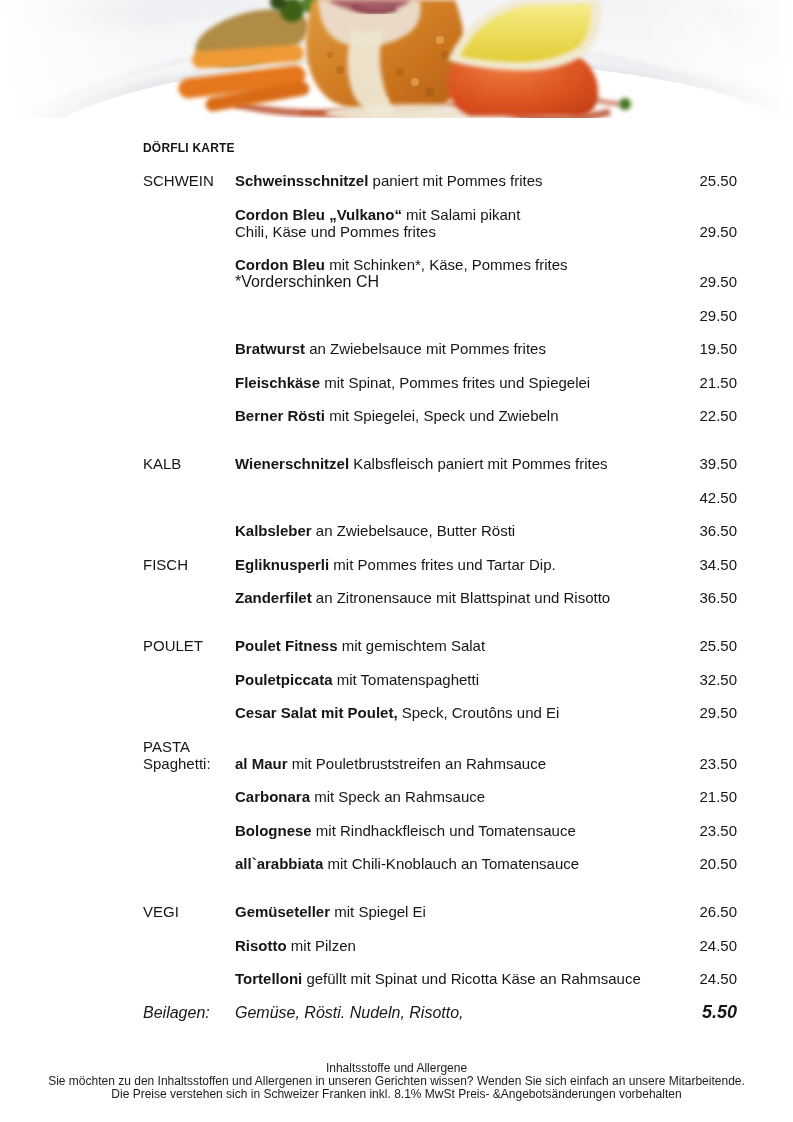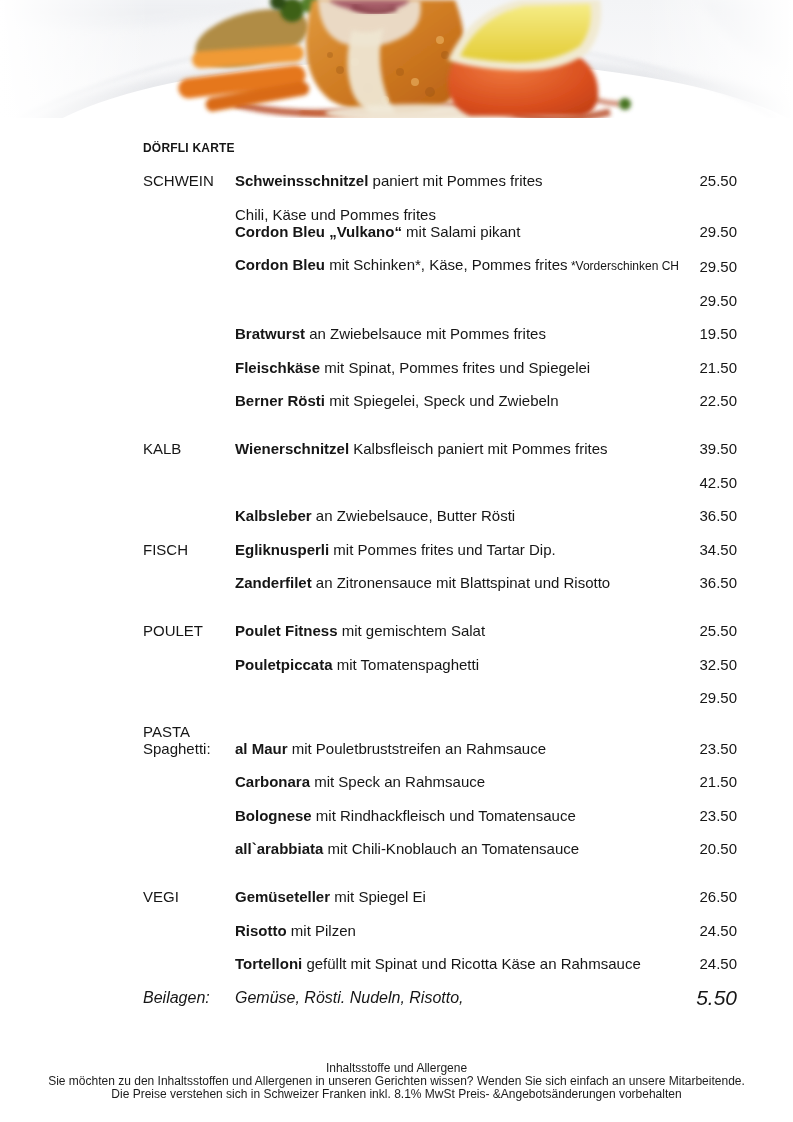--- a/index.html
+++ b/index.html
@@ -29,26 +29,26 @@
     display:grid;
     grid-template-columns:92px 1fr auto;
     margin-bottom:16.5px;
     font-size:15px;
     line-height:17px;
   }
   .row.gap-before { margin-top:31px; }
   .sec-label { align-self:start; font-weight:400; }
   .item-text { align-self:end; padding-right:8px; }
   .item-name { font-weight:700;text-align:right; }
-  .item-note { font-size:12px; }
+  .item-note { font-size:16px; }
   .price { align-self:end; min-width:44px; text-align:right; }
 
   .row.beilagen { font-size:16px; font-style:italic; margin-top:2px; }
   .row.beilagen .sec-label { font-style:italic; }
-  .row.beilagen .price { font-size:21px; }
+  .row.beilagen .price { font-size:18px;font-weight:bold; }
 
   .footer {
     position:absolute;
     left:0; right:0; top:1062px;
     text-align:center;
     font-size:12px;
     line-height:13px;
     color:#1c1c1c;
   }
 </style>
@@ -150,22 +150,22 @@
           <div>SCHWEIN</div>
         </div>
         <div class="item-text">
           <div><span class="item-name">Schweinsschnitzel</span><span> paniert mit Pommes frites</span></div>
         </div>
         <div class="price">25.50</div>
       </div>
       <div class="row">
         <div class="sec-label"></div>
         <div class="item-text">
+          <div><span class="item-name">Cordon Bleu „Vulkano“</span><span> mit Salami pikant</span></div>
           <div>Chili, Käse und Pommes frites</div>
-          <div><span class="item-name">Cordon Bleu „Vulkano“</span><span> mit Salami pikant</span></div>
         </div>
         <div class="price">29.50</div>
       </div>
       <div class="row">
         <div class="sec-label"></div>
         <div class="item-text">
           <div><span class="item-name">Cordon Bleu</span><span> mit Schinken*, Käse, Pommes frites</span><span class="item-note"> *Vorderschinken CH</span></div>
         </div>
         <div class="price">29.50</div>
       </div>
@@ -243,20 +243,23 @@
       </div>
       <div class="row">
         <div class="sec-label"></div>
         <div class="item-text">
           <div><span class="item-name">Pouletpiccata</span><span> mit Tomatenspaghetti</span></div>
         </div>
         <div class="price">32.50</div>
       </div>
       <div class="row">
         <div class="sec-label"></div>
+        <div class="item-text">
+          <div><span class="item-name">Cesar Salat mit Poulet,</span><span> Speck, Croutôns und Ei</span></div>
+        </div>
         <div class="price">29.50</div>
       </div>
       <div class="row">
         <div class="sec-label">
           <div>PASTA</div>
           <div>Spaghetti:</div>
         </div>
         <div class="item-text">
           <div><span class="item-name">al Maur</span><span> mit Pouletbruststreifen an Rahmsauce</span></div>
         </div>

